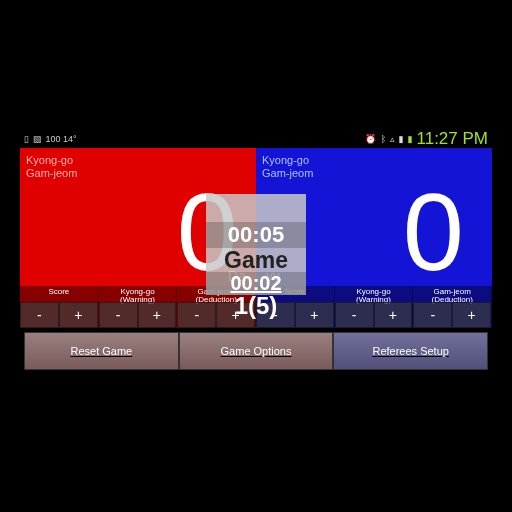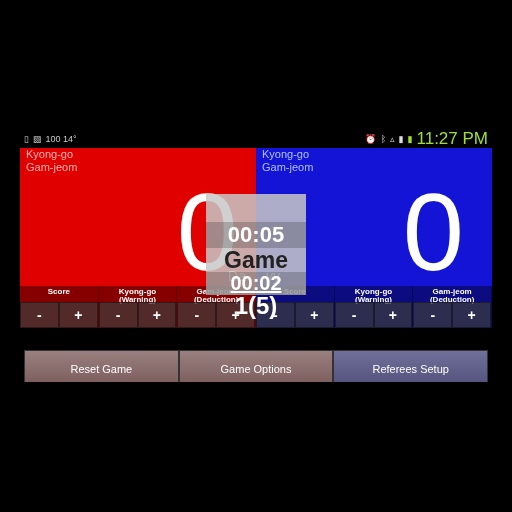--- a/index.html
+++ b/index.html
@@ -26,21 +26,21 @@
   .status-left, .status-right { display: flex; align-items: center; gap: 4px; }
   .status-left span { color: #ccc; }
   .time { color: #a0e030; font-size: 17px; }
   .board {
     display: flex;
     height: 180px;
     position: relative;
   }
   .side {
     width: 50%;
-    padding: 0 6px;
+    padding: 6px 6px;
     position: relative;
   }
   .side.red { background: #e00000; }
   .side.blue { background: #1414d6; }
   .penlabel { font-size: 11px; color: #ffb0b0; line-height: 13px; }
   .side.blue .penlabel { color: #b0c0ff; }
   .bigscore {
     position: absolute;
     font-size: 110px;
     font-weight: 300;
@@ -65,21 +65,20 @@
     right: 0;
     display: flex;
     height: 42px;
     background: rgba(0,0,0,0.4);
   }
   .ctl {
     flex: 1;
     display: flex;
     flex-direction: column;
     border-right: 1px solid rgba(0,0,0,0.3);
-    font-weight: bold;
   }
   .ctl-label {
     font-size: 8px;
     color: #fff;
     text-align: center;
     padding: 2px 0 0 0;
     line-height: 8px;
     height: 16px;
     white-space: nowrap;
   }
@@ -113,22 +112,23 @@
     left: 50%;
     transform: translateX(-50%);
     bottom: 8px;
     color: #fff;
     font-size: 24px;
     font-weight: bold;
     z-index: 5;
   }
   .btns {
     display: flex;
-    padding: 22px 4px;
+    padding: 4px 4px;
     background: #000;
+    text-decoration: underline;
   }
   .menubtn {
     flex: 1;
     background: linear-gradient(#9a8080, #7a5a5a);
     color: #fff;
     font-size: 11px;
     text-align: center;
     padding: 12px 2px;
     border: 1px solid #333;
     cursor: pointer;

